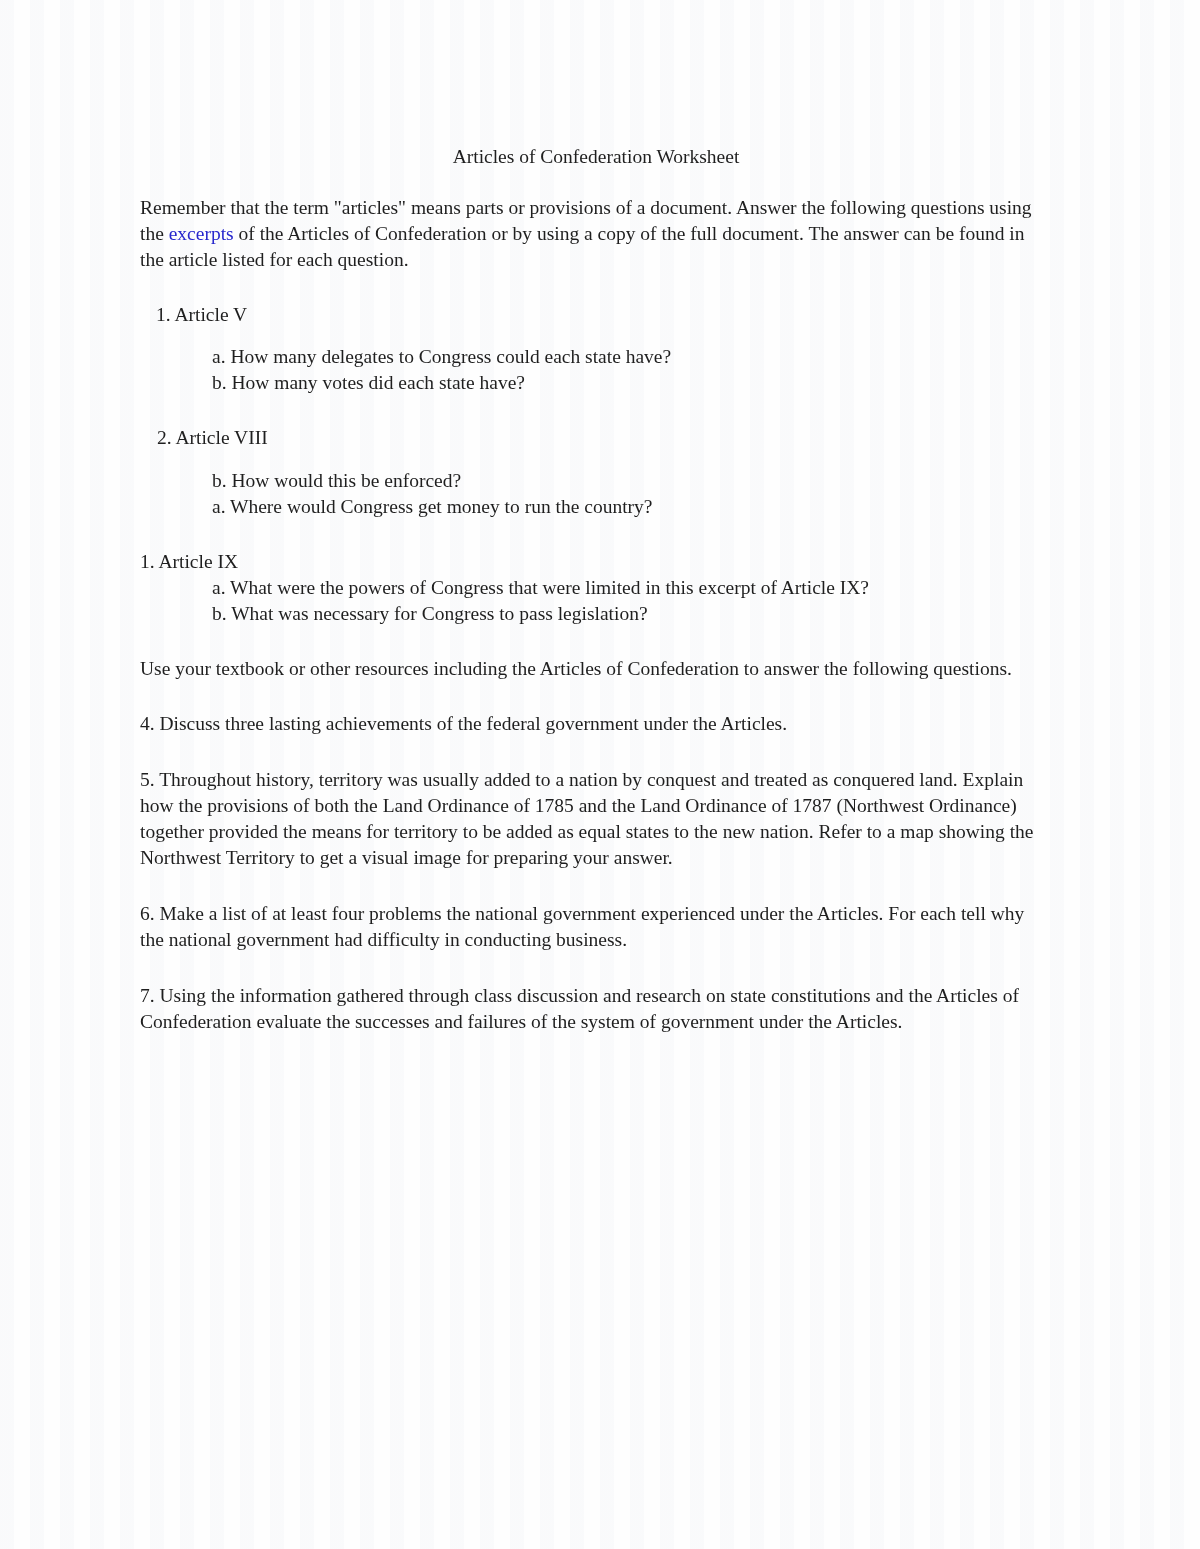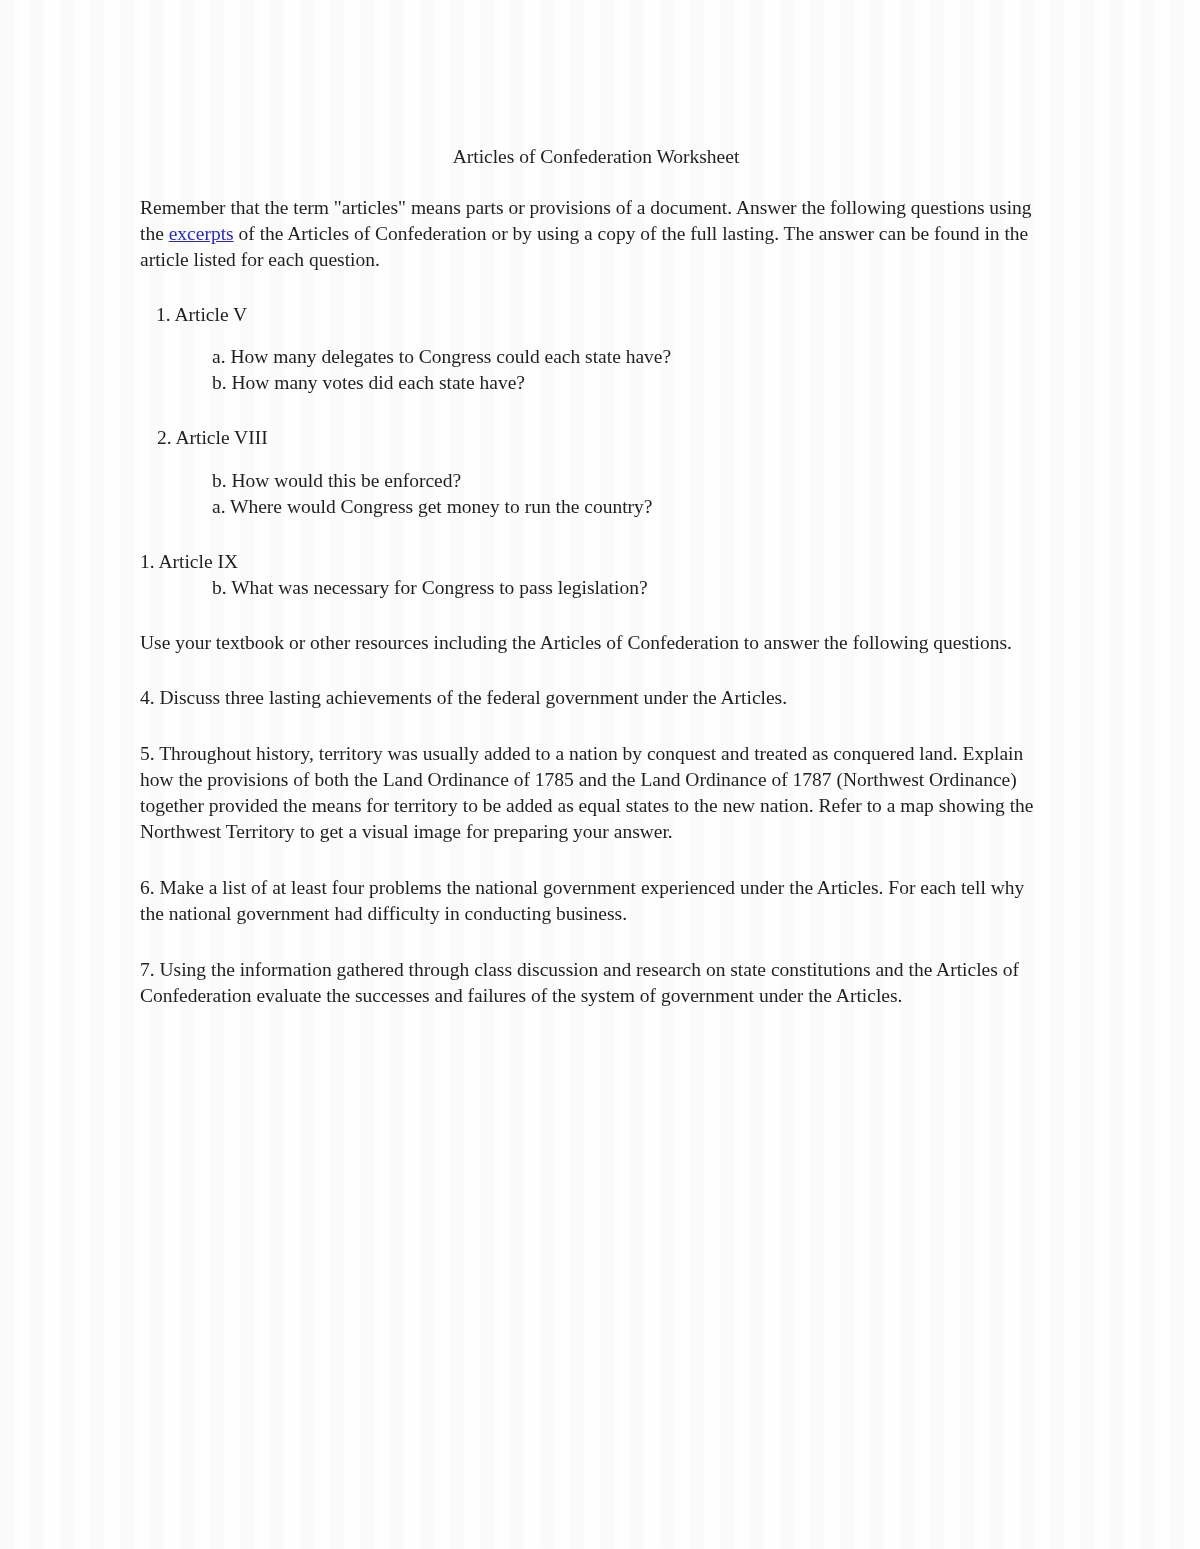--- a/index.html
+++ b/index.html
@@ -41,52 +41,52 @@
     padding-left: 72px;
   }
   .sub-question {
     margin: 0;
   }
   .essay {
     margin: 0 0 30px 0;
   }
   a.doc-link {
     color: var(--link-color, #2727cd);
-    text-decoration: underline;
     cursor: pointer;
   }
 </style>
 </head>
 <body>
 
 <div class="page" style="color: rgb(31, 31, 31);">
 
   <p class="title">Articles of Confederation Worksheet</p>
 
-  <p class="para"><span>Remember that the term "articles" means parts or provisions of a document. Answer the following questions using the </span><a class="doc-link">excerpts</a><span> of the Articles of Confederation or by using a copy of the full lasting. The answer can be found in the article listed for each question.</span></p>
+  <p class="para"><span>Remember that the term "articles" means parts or provisions of a document. Answer the following questions using the </span><a class="doc-link">excerpts</a><span> of the Articles of Confederation or by using a copy of the full document. The answer can be found in the article listed for each question.</span></p>
 
   <div class="article-block">
     <p class="para" style="margin:16px">1. Article V</p>
     <div class="sub-questions">
       <p class="sub-question">a. How many delegates to Congress could each state have?</p>
       <p class="sub-question">b. How many votes did each state have?</p>
     </div>
   </div>
 
   <div class="article-block">
     <p class="para" style="margin:17px">2. Article VIII</p>
     <div class="sub-questions">
       <p class="sub-question">b. How would this be enforced?</p>
       <p class="sub-question">a. Where would Congress get money to run the country?</p>
     </div>
   </div>
 
   <div class="article-block">
     <p class="para" style="margin:0">1. Article IX</p>
     <div class="sub-questions">
+      <p class="sub-question">a. What were the powers of Congress that were limited in this excerpt of Article IX?</p>
       <p class="sub-question">b. What was necessary for Congress to pass legislation?</p>
     </div>
   </div>
 
   <p class="para">Use your textbook or other resources including the Articles of Confederation to answer the following questions.</p>
 
   <p class="essay">4. Discuss three lasting achievements of the federal government under the Articles.</p>
 
   <p class="essay">5. Throughout history, territory was usually added to a nation by conquest and treated as conquered land. Explain how the provisions of both the Land Ordinance of 1785 and the Land Ordinance of 1787 (Northwest Ordinance) together provided the means for territory to be added as equal states to the new nation. Refer to a map showing the Northwest Territory to get a visual image for preparing your answer.</p>
 

